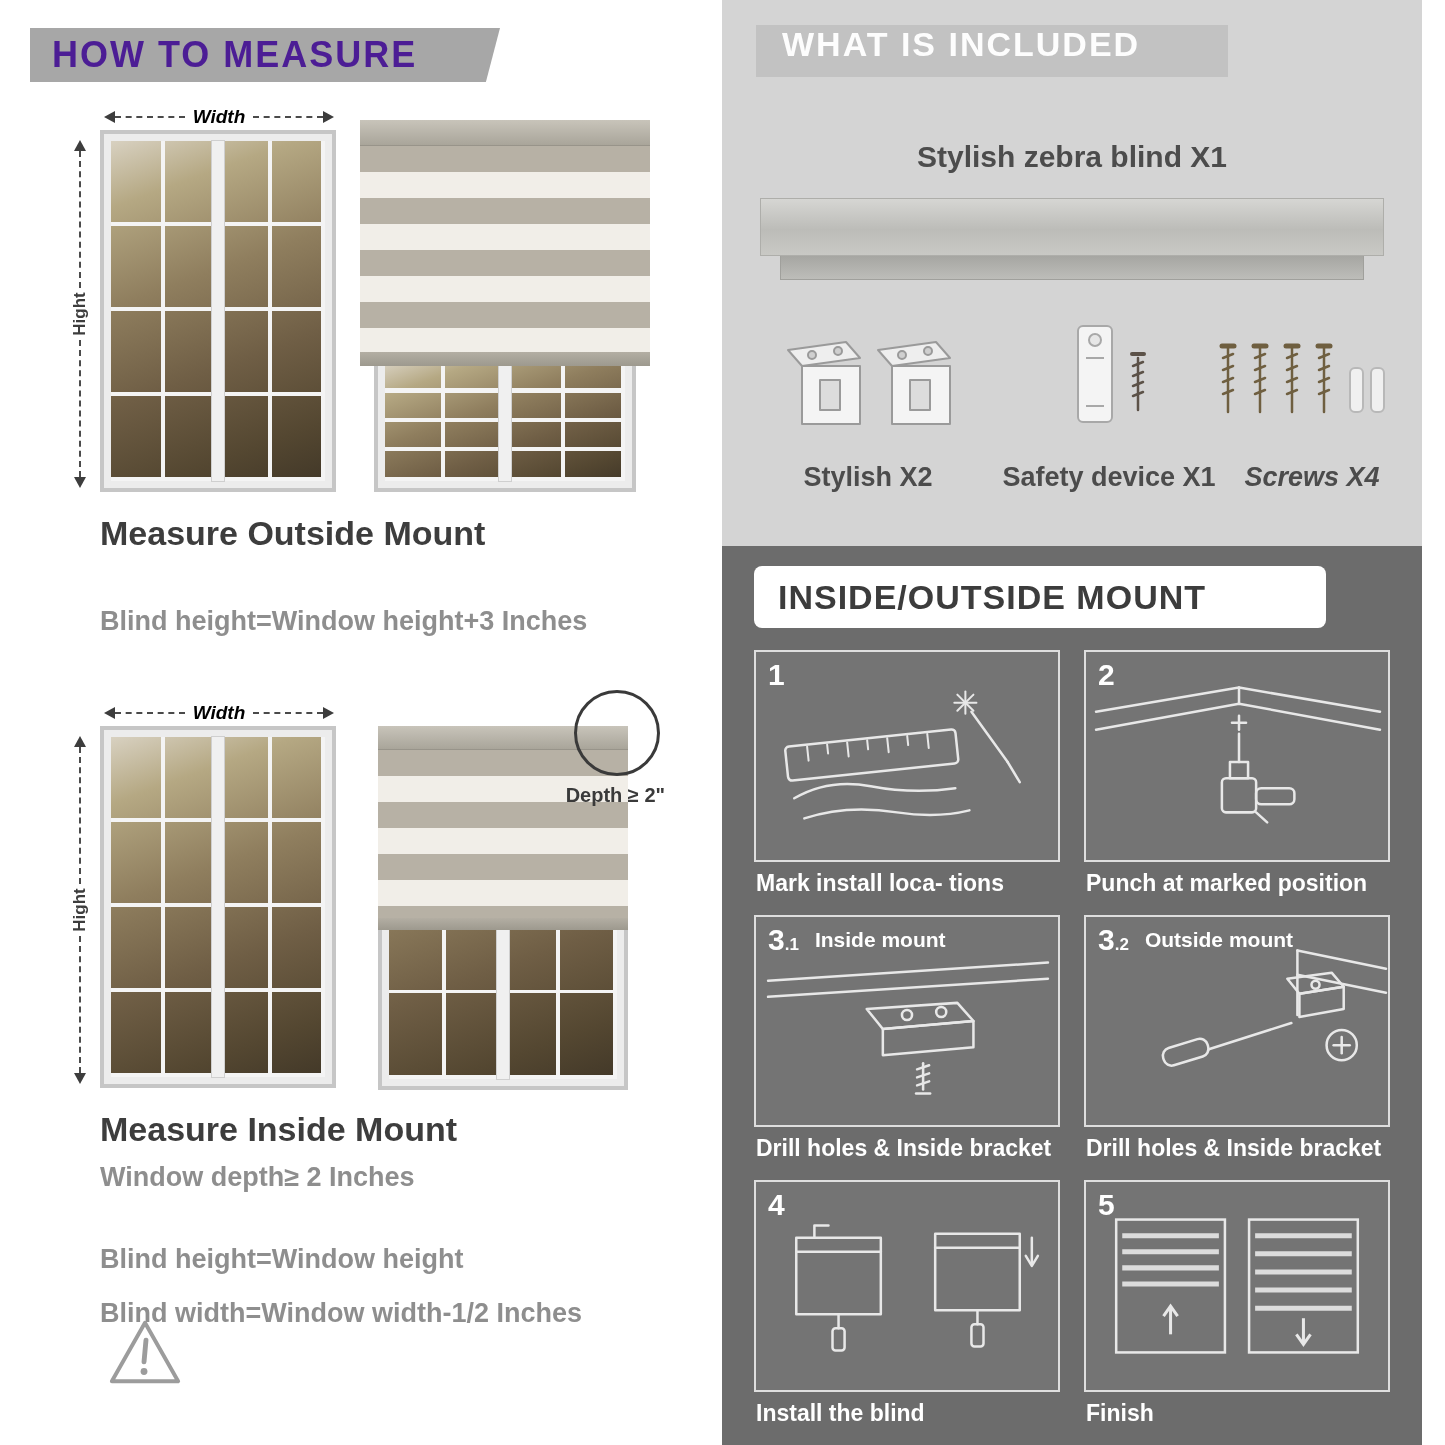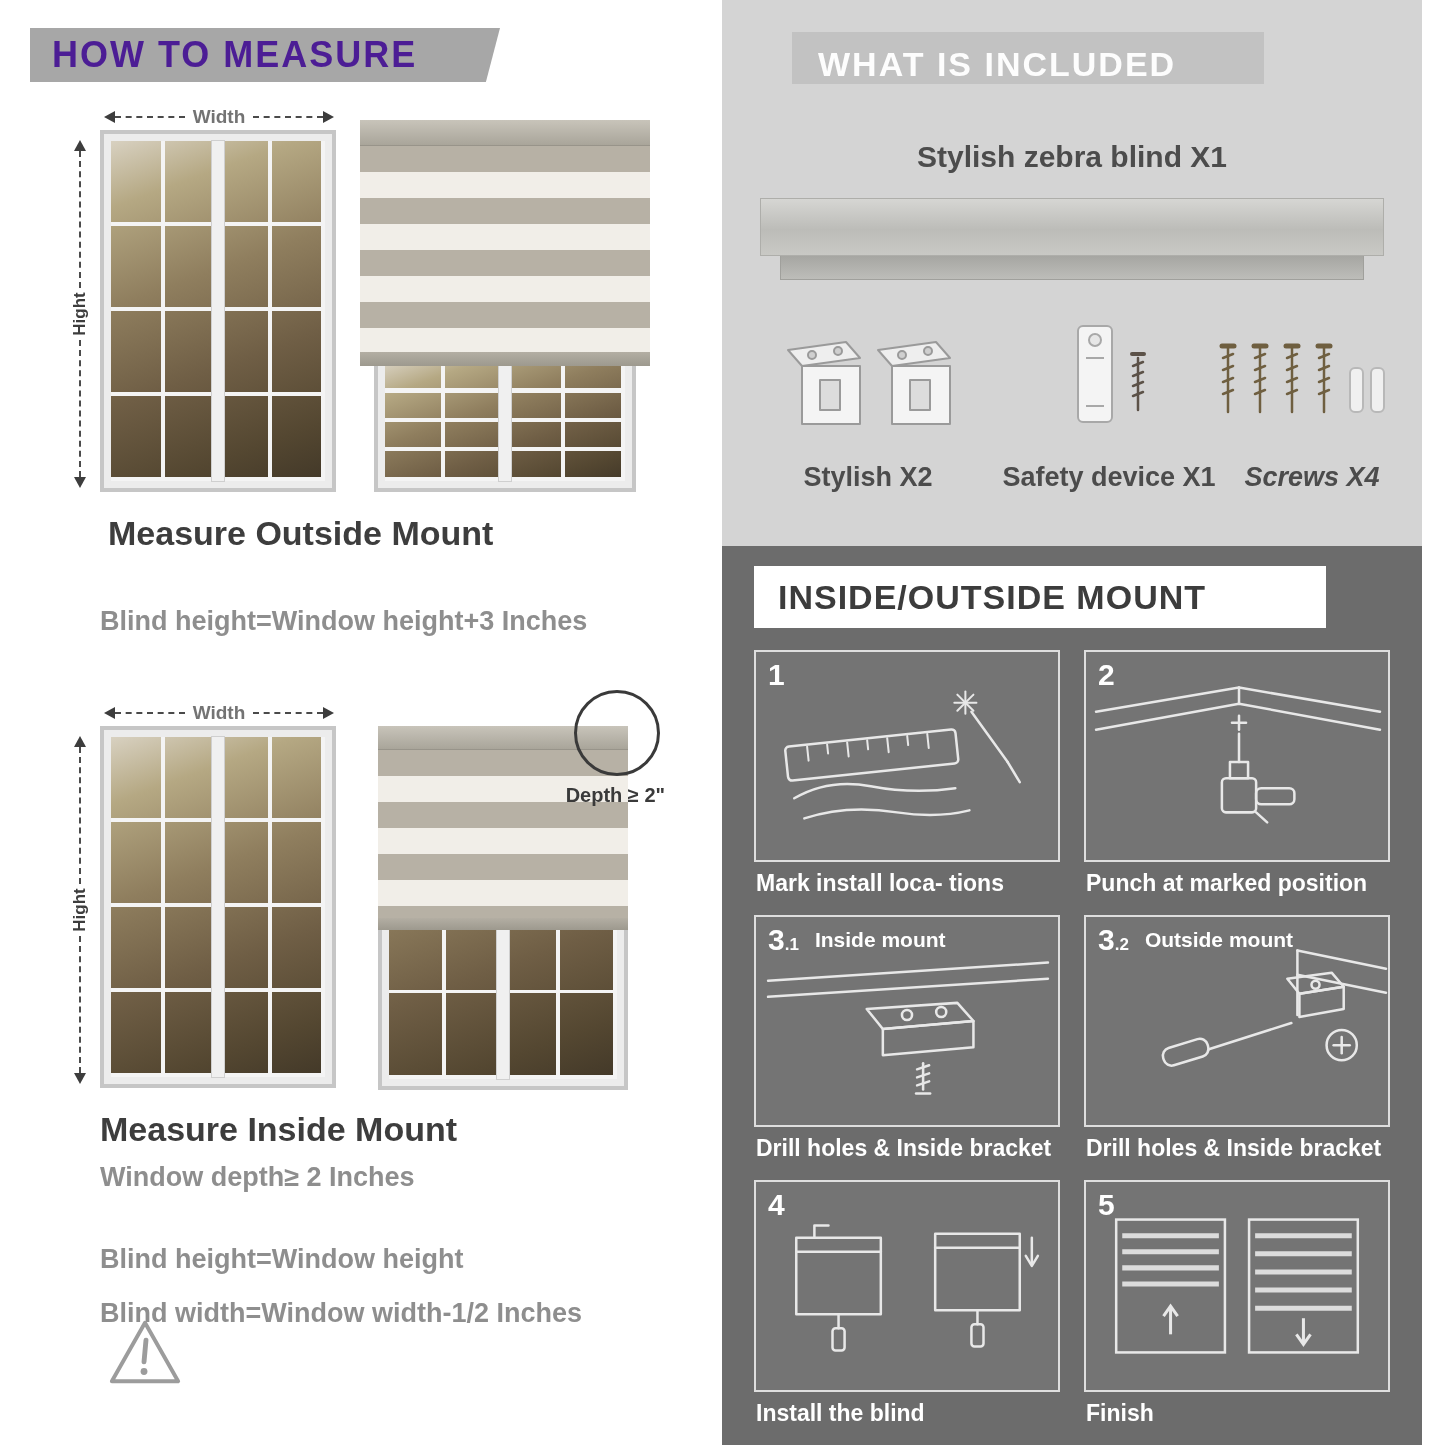--- a/index.html
+++ b/index.html
@@ -9,21 +9,21 @@
   
   .left-col { position:absolute; left:0; top:0; width:712px; height:1445px; background:#fff; }
   .left-col > div, .left-col > h2, .left-col > p { position:absolute; }
 
   .ribbon { left:30px; top:28px; width:470px; height:54px; background:#a7a7a7;
             display:flex; align-items:center; padding-left:22px;
             clip-path:polygon(0 0,100% 0,97% 100%,0 100%); }
   .ribbon span { color:#4c1d95; font-size:36px; font-weight:bold; letter-spacing:2px; }
 
   .harrow { display:flex; align-items:center; }
-  .harrow-label { font-size:19px; font-weight:bold; color:#737373; padding:0 8px; }
+  .harrow-label { font-size:19px; font-weight:bold; color:#000000; padding:0 8px;font-style:italic; }
   .dashline { flex:1; height:0; border-top:2px dashed #4a4a4a; }
   .varrow { display:flex; flex-direction:column; align-items:center; width:24px; }
   .vdash { flex:1; width:0; border-left:2px dashed #4a4a4a; }
   .varrow-label { transform:rotate(-90deg); font-size:17px; font-weight:bold; color:#3d3d3d; margin:16px 0; white-space:nowrap; }
   .tri { width:0; height:0; border-style:solid; }
   .tri-l { border-width:6px 11px 6px 0; border-color:transparent #3d3d3d transparent transparent; }
   .tri-r { border-width:6px 0 6px 11px; border-color:transparent transparent transparent #3d3d3d; }
   .tri-u { border-width:0 6px 11px 6px; border-color:transparent transparent #3d3d3d transparent; }
   .tri-d { border-width:11px 6px 0 6px; border-color:#3d3d3d transparent transparent transparent; }
 
@@ -47,33 +47,33 @@
   .sub-line { font-size:27px; font-weight:bold; color:#8e8e8e; }
 
   .depth-circle { position:absolute; width:86px; height:86px; border:3px solid #3a3a3a; border-radius:50%; }
   .depth-label { position:absolute; font-size:20px; font-weight:bold; color:#3a3a3a; }
 
   .warn-text p { font-size:21px; font-weight:bold; color:#9c9c9c; line-height:1.45; }
 
   
   .right-light { position:absolute; left:722px; top:0; width:700px; height:546px; background:#d4d4d4; }
   .right-light > div { position:absolute; }
-  .included-banner { left:34px; top:32px; width:472px; height:52px; background:#c2c2c2;
-                     display:flex; align-items:flex-end; padding-left:26px;margin-left:36px; }
+  .included-banner { left:34px; top:25px; width:472px; height:52px; background:#c2c2c2;
+                     display:flex; align-items:flex-start; padding-left:26px; }
   .included-banner span { color:#fdfdfd; font-size:34px; font-weight:bold; letter-spacing:2px; }
   .product-title { left:0; top:140px; width:100%; text-align:center; font-size:30px; font-weight:bold; color:#4c4c4c; }
   .rail-main { left:38px; top:198px; width:624px; height:58px;
                background:linear-gradient(180deg,#d6d6d3,#bcbcb8 55%,#c9c9c5); border:1px solid #aeaeaa; }
   .rail-lip  { left:58px; top:256px; width:584px; height:24px;
                background:linear-gradient(180deg,#a6a6a2,#bdbdb9); border:1px solid #a0a09c; border-top:none; }
   .part-label { font-size:27px; font-weight:bold; color:#4c4c4c; text-align:center; }
 
   .right-dark { position:absolute; left:722px; top:546px; width:700px; height:899px; background:#6c6c6c; }
   .mount-header { position:absolute; left:32px; top:20px; width:572px; height:62px; background:#fff;
-                  display:flex; align-items:center; padding-left:24px; border-radius:0; }
+                  display:flex; align-items:center; padding-left:24px; border-radius:8px; }
   .mount-header span { font-size:34px; font-weight:bold; color:#3c3c3c; letter-spacing:1px; }
   .steps { position:absolute; left:32px; top:104px; width:636px;
            display:grid; grid-template-columns:1fr 1fr; column-gap:24px; row-gap:6px; }
   .panel { position:relative; height:212px; background:#747474; border:2px solid #dedede; }
   .panel svg { position:absolute; left:0; top:0; width:100%; height:100%; }
   .step-head { position:absolute; top:8px; left:12px; display:flex; align-items:flex-end; z-index:2; }
   .step-num { color:#fff; font-size:30px; font-weight:bold; line-height:1; }
   .step-sub { color:#fff; font-size:17px; font-weight:bold; line-height:1; margin-bottom:2px; }
   .step-title { color:#fff; font-size:21px; font-weight:bold; margin-left:16px; margin-bottom:3px; }
   .caption { margin:8px 2px 12px; color:#fff; font-weight:bold; font-size:23px; }
@@ -111,21 +111,21 @@
       <div class="window" style="left:14px; top:232px; width:262px; height:140px;">
         <div class="glass"></div>
       </div>
       <div class="blind" style="left:0; top:0; width:290px;">
         <div class="blind-header"></div>
         <div class="blind-stripes" style="height:206px;"></div>
         <div class="blind-rail"></div>
       </div>
     </div>
 
-    <h2 class="h-measure" style="left:100px; top:514px;margin-left:8px;">Measure Outside Mount</h2>
+    <h2 class="h-measure" style="left:100px; top:514px;">Measure Outside Mount</h2>
     <p class="sub-line" style="left:100px; top:606px;">Blind height=Window height+3 Inches</p>
 
     <div class="harrow" style="left:104px; top:702px; width:230px;">
       <span class="tri tri-l"></span>
       <span class="dashline"></span>
       <span class="harrow-label">Width</span>
       <span class="dashline"></span>
       <span class="tri tri-r"></span>
     </div>
     <div class="varrow" style="left:68px; top:736px; height:348px;">

